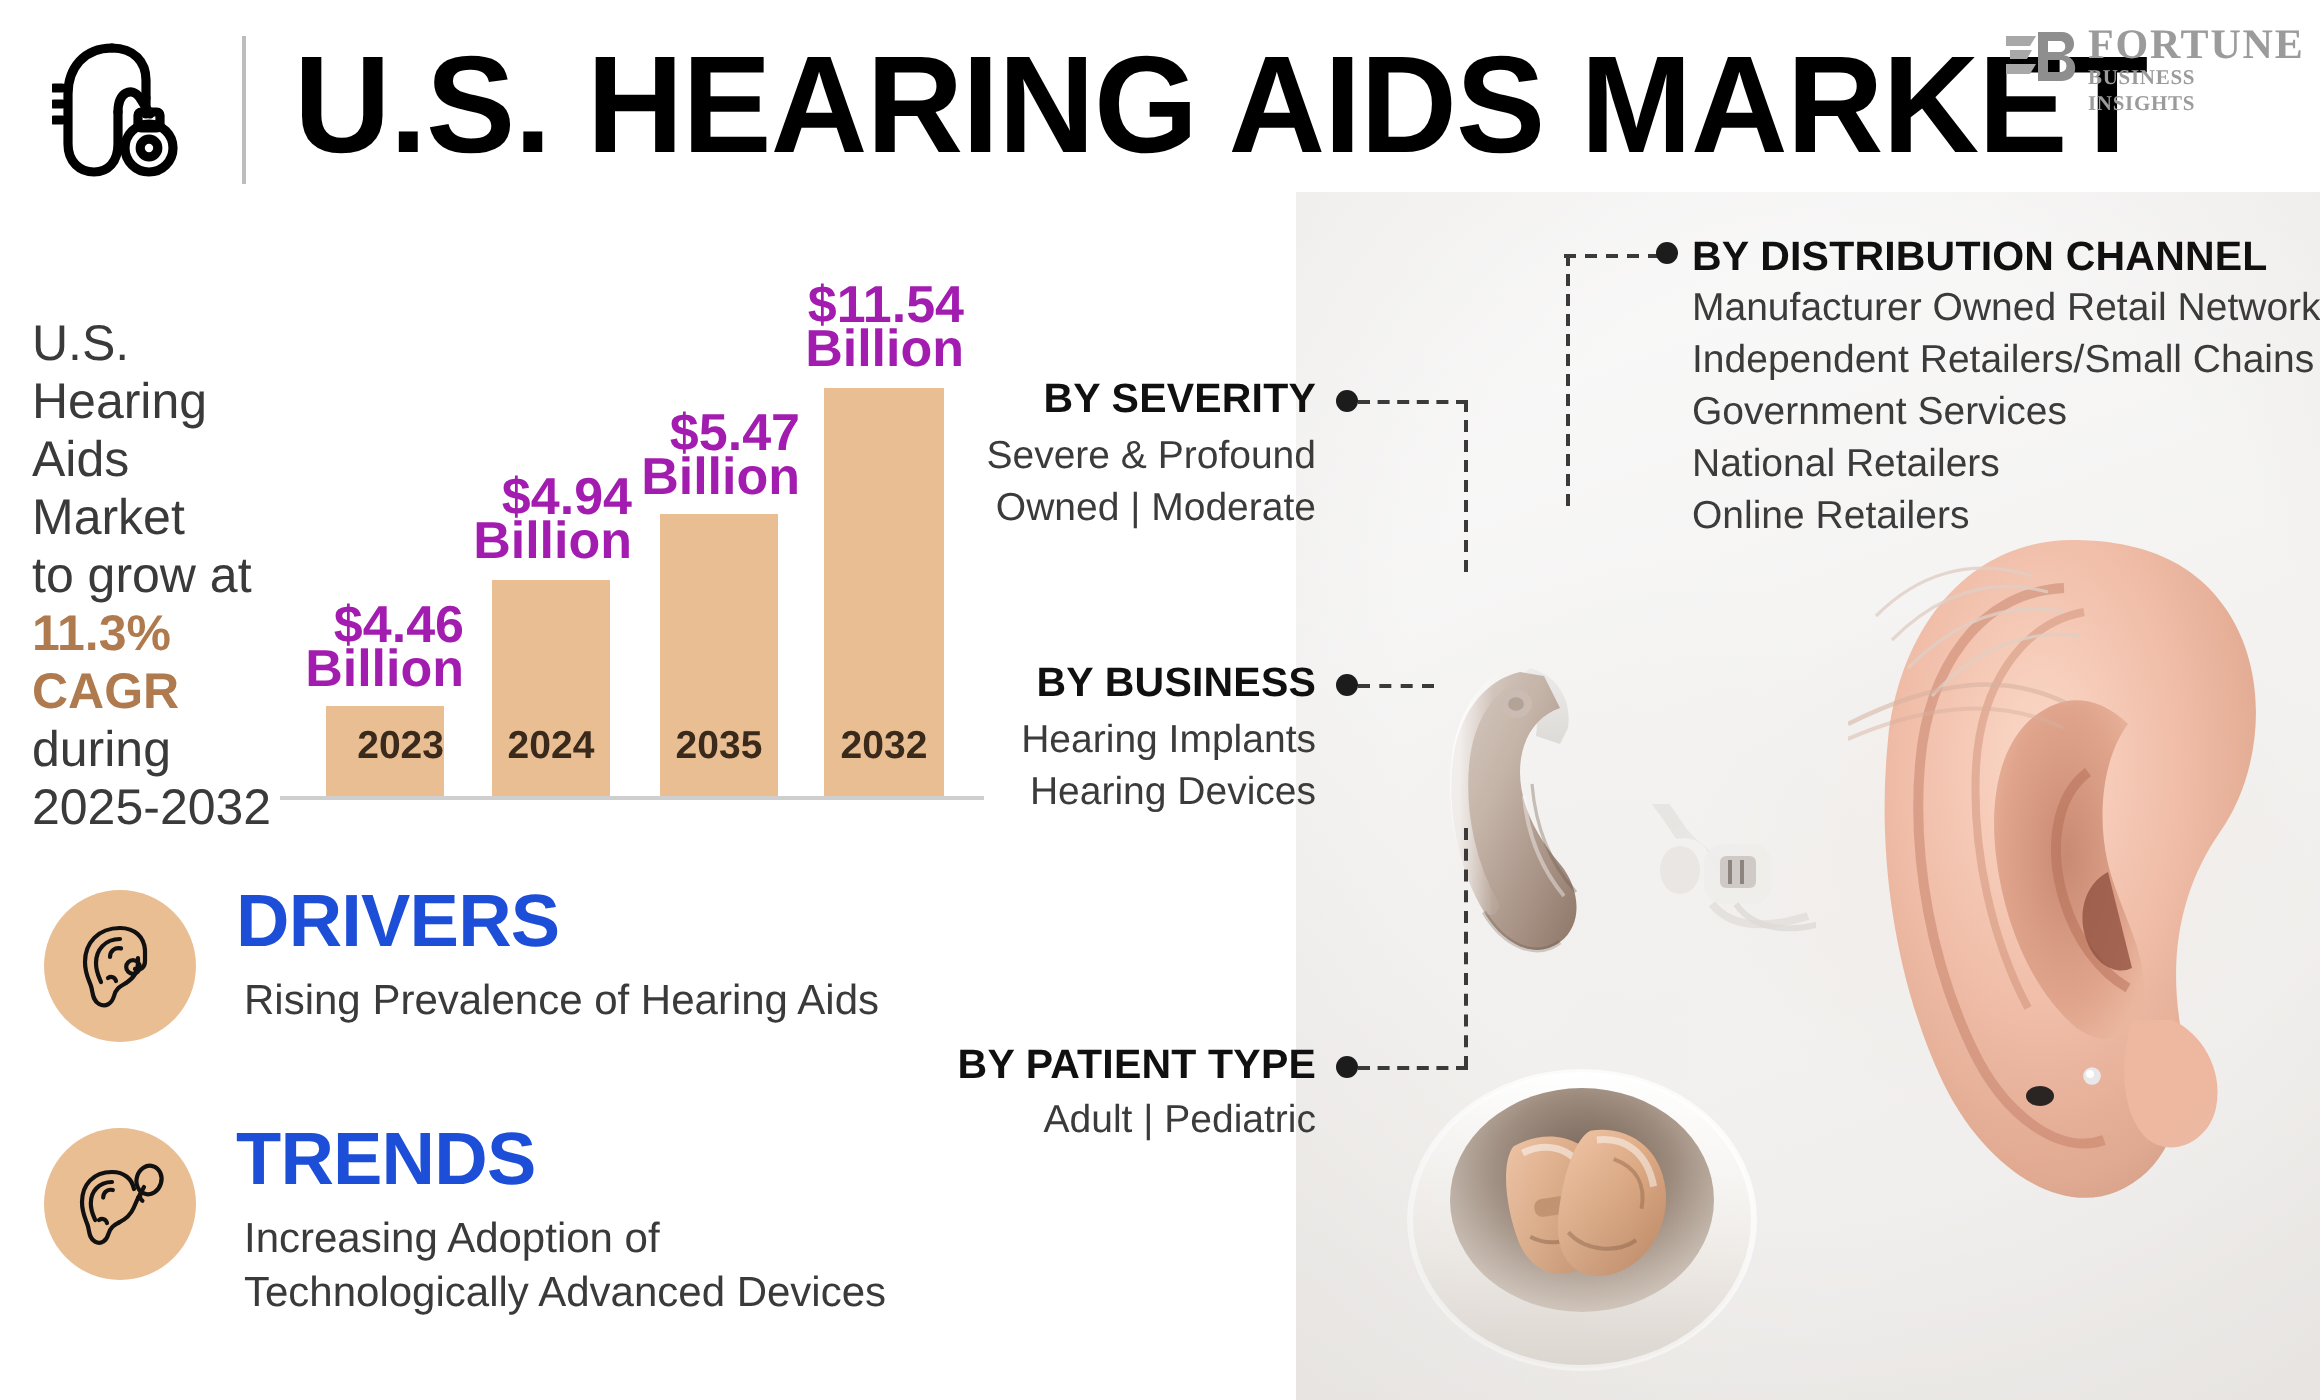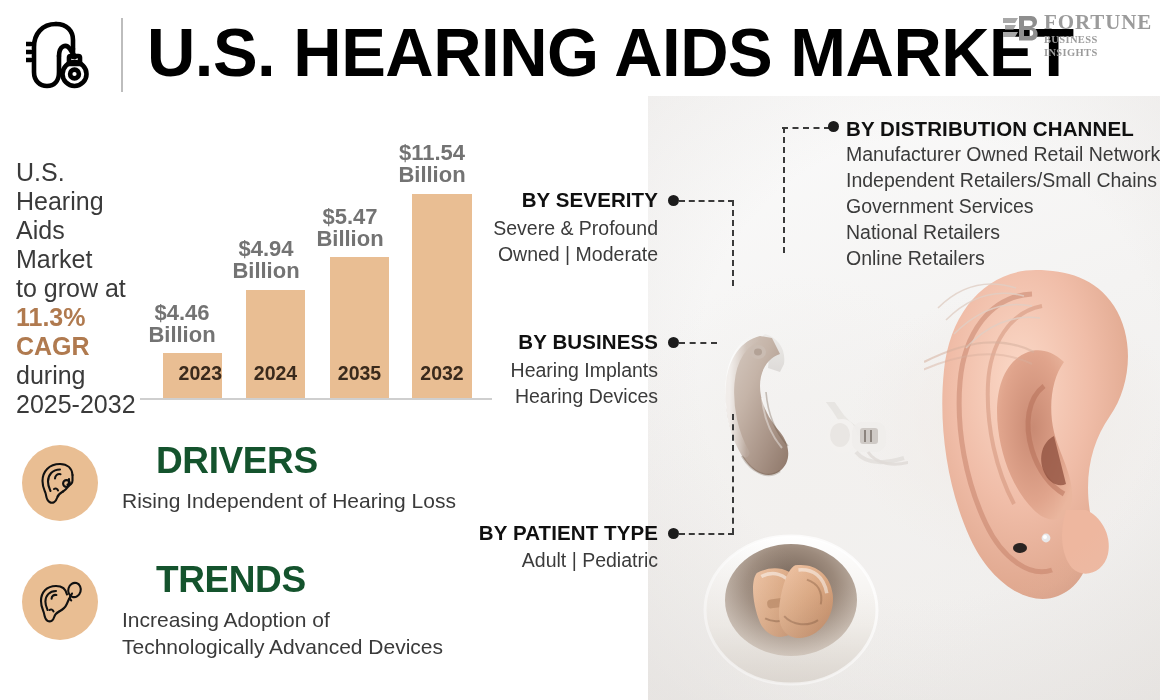--- a/index.html
+++ b/index.html
@@ -34,30 +34,30 @@
   .blurb { position:absolute; left:16px; top:158px; width:132px;
            font-size:25px; line-height:29px; color:#3a3a3a; font-weight:400; }
   .blurb .hl { color:#b07a4f; font-weight:700; display:block; }
 
   
   .chart { position:absolute; left:140px; top:130px; width:360px; height:270px; }
   .axis { position:absolute; left:0; bottom:0; width:352px; height:2px; background:#cfcfcf; }
   .bar { position:absolute; bottom:2px; background:#e9be93; }
   .bar-lbl { position:absolute; text-align:center; font-size:19.5px; line-height:21px;
              font-weight:700; color:#3a2a1c; }
-  .val { position:absolute; text-align:center; font-size:22px; line-height:21.5px;
-         font-weight:700; color:#737373; white-space:nowrap; }
+  .val { position:absolute; text-align:right; font-size:26px; line-height:21.5px;
+         font-weight:700; color:#a21caf; white-space:nowrap; }
 
   
   .kpi { position:absolute; }
   .kpi-circle { position:absolute; left:0; top:0; width:76px; height:76px;
                 border-radius:50%; background:#e9be93; }
   .kpi-title { position:absolute; left:96px; top:-6px; font-size:37px; line-height:44px;
-               font-weight:700; letter-spacing:-0.4px; color:#14532d;
-               font-family:"Liberation Sans Narrow","Liberation Sans",sans-serif;margin-left:38px; }
+               font-weight:700; letter-spacing:-0.4px; color:#1d4ed8;
+               font-family:"Liberation Sans Narrow","Liberation Sans",sans-serif; }
   .kpi-sub { position:absolute; left:100px; top:42px; font-size:21px; line-height:27px;
              color:#3a3a3a; font-weight:400; width:400px; }
 
   
   .photo { position:absolute; left:648px; top:96px; width:512px; height:604px;
            overflow:hidden; }
   .photo-bg { position:absolute; inset:0;
     background:
       radial-gradient(ellipse 240px 200px at 72% 55%, #f0ebe7 0%, rgba(240,235,231,0) 70%),
       radial-gradient(ellipse 300px 340px at 30% 70%, #f2f0ee 0%, rgba(242,240,238,0) 72%),
@@ -185,21 +185,21 @@
           <path d="M19 19.5 C19 16.5 21.5 14.5 24.5 15.2"></path>
           <path d="M24 5 C31.5 5 36 9.5 36.5 16"></path>
           <path d="M27 32.5 C31 30 33 26.5 33 22.5 L33 20"></path>
           <path d="M36.5 16 L36.5 21.5 C36.5 25 34 26.5 31.5 25.5"></path>
           <circle cx="30.5" cy="24.5" r="3.4"></circle>
           <path d="M18 30 C19.5 29 21.5 29.5 22 31.5"></path>
         </g>
       </svg>
     </div>
     <div class="kpi-title">DRIVERS</div>
-    <div class="kpi-sub">Rising Independent of Hearing Loss</div>
+    <div class="kpi-sub">Rising Prevalence of Hearing Aids</div>
   </div>
 
   <div class="kpi" style="left:22px; top:564px; width:470px; height:100px;">
     <div class="kpi-circle"></div>
     <div style="position:absolute; left:14px; top:14px; width:48px; height:48px;">
       <svg viewBox="0 0 48 48" width="48" height="48" aria-hidden="true">
         <g fill="none" stroke="#111" stroke-width="2.1" stroke-linecap="round" stroke-linejoin="round">
           <path d="M20 8 C10.5 8 5 14.5 5 23 C5 28.5 6.8 31.5 7.8 34.5 C8.8 37.5 8.3 41 11.5 42.8 C14.6 44.5 17.3 42.3 18.2 39 C19.1 35.5 21.3 34.5 23.6 33.2"></path>
           <path d="M20 13 C13.4 13 9.4 17.8 9.4 23.6 C9.4 27.6 10.7 29.8 11.6 32"></path>
           <path d="M15.6 20.8 C15.6 18.1 17.8 16.4 20.4 17"></path>

